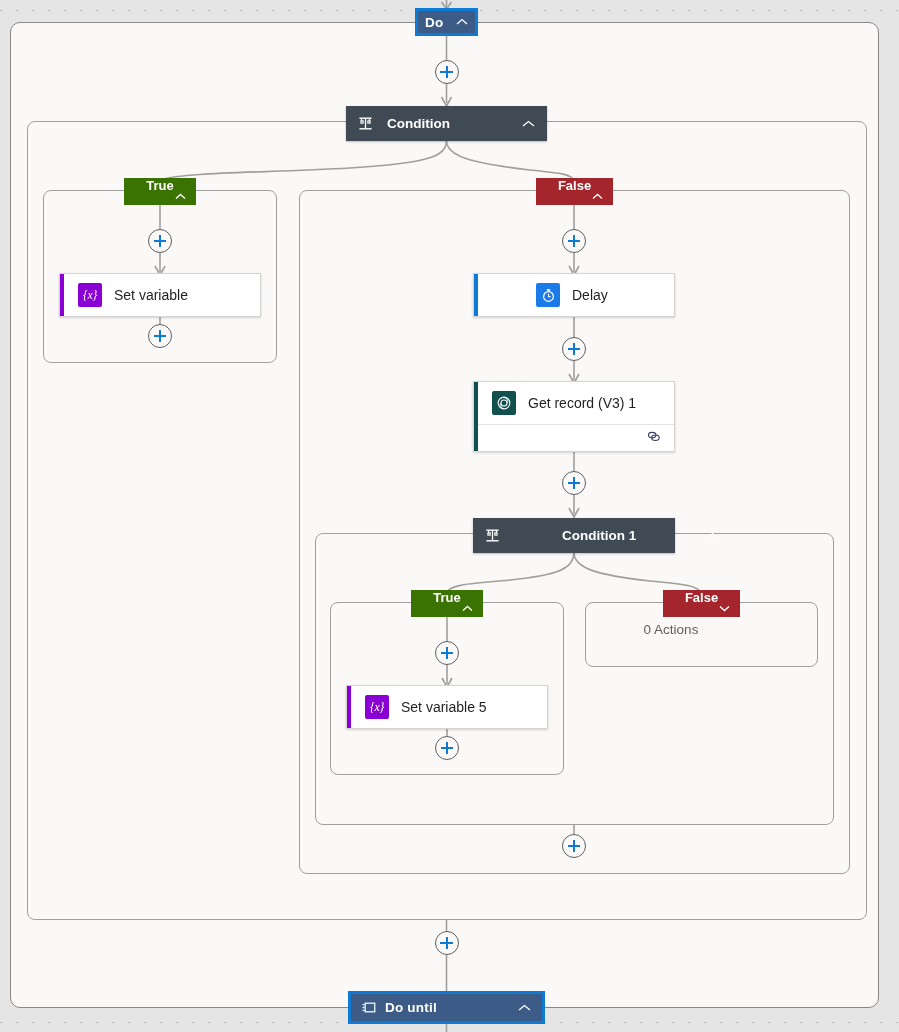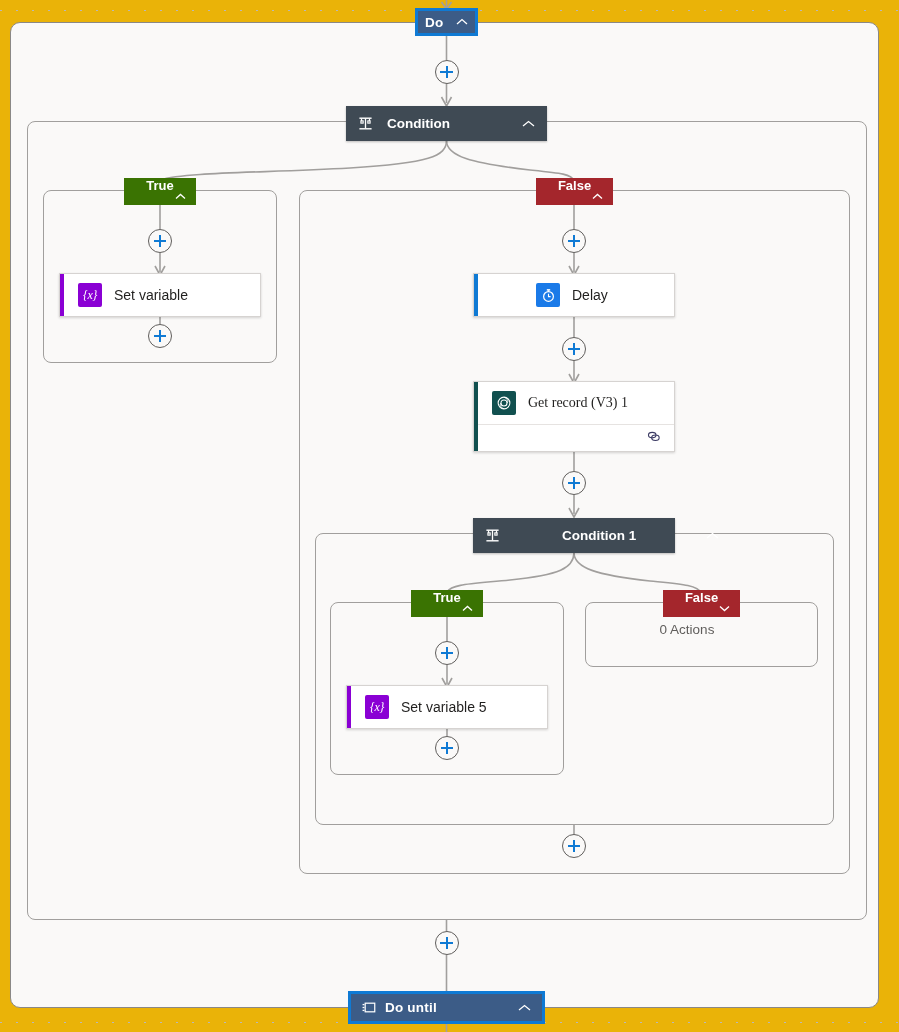--- a/index.html
+++ b/index.html
@@ -5,21 +5,21 @@
   * { box-sizing: border-box; }
   html, body {
     margin: 0; padding: 0;
     background: #ffffff;
     font-family: "Liberation Sans", sans-serif;
   }
   #canvas {
     position: relative;
     width: 899px;
     height: 1032px;
-    background: #eab308;
+    background: #e5e5e5;
     overflow: hidden;
   }
 
   
   .dot-rule {
     position: absolute;
     left: 0; width: 899px; height: 1px;
     background-image: repeating-linear-gradient(to right,
         #b9b9b9 0px, #b9b9b9 2px, rgba(0,0,0,0) 2px, rgba(0,0,0,0) 16px);
   }
@@ -289,21 +289,21 @@
           <rect x="7.3" y="2.4" width="1.4" height="1.6" fill="#ffffff"></rect>
           <path d="M8 6.2 L8 9.2 L10.2 9.2" stroke="#ffffff" stroke-width="1.2" fill="none"></path>
         </svg>
       </span>
       <span class="title">Delay</span>
     </div>
   </div>
 
   <div class="card" style="left:473px; top:381px; width:202px; height:71px;">
     <span class="stripe" style="background:#11504f;"></span>
-    <div class="row" style="height:43px;font-family:Liberation Serif, serif;">
+    <div class="row" style="height:43px;">
       <span class="badge" style="background:#11504f;">
         <svg width="16" height="16" viewBox="0 0 18 18">
           <circle cx="9" cy="9" r="6.6" fill="none" stroke="#ffffff" stroke-width="1.2"></circle>
           <circle cx="9" cy="9" r="3.4" fill="none" stroke="#ffffff" stroke-width="1.2"></circle>
           <path d="M9 2.5 C 13 4, 14.5 7, 12.4 9" stroke="#ffffff" stroke-width="1.1" fill="none"></path>
           <path d="M9 15.5 C 5 14, 3.5 11, 5.6 9" stroke="#ffffff" stroke-width="1.1" fill="none"></path>
         </svg>
       </span>
       <span class="title">Get record (V3) 1</span>
     </div>
@@ -348,21 +348,21 @@
 
   <div class="branch-chip f" style="left:663px; top:590px; width:77px; height:27px;">
     <span class="lbl">False</span>
     <span class="chev" style="padding-left:10px;">
       <svg width="11" height="7" viewBox="0 0 11 7">
           <path d="M1 1.6 L5.5 5.6 L10 1.6" stroke="#ffffff" stroke-width="1.3" fill="none"></path>
         </svg>
     </span>
   </div>
 
-  <div class="empty-txt" style="left:585px; top:622px; width:204px;">0 Actions</div>
+  <div class="empty-txt" style="left:569px; top:622px; width:204px;">0 Actions</div>
 
   <div class="card" style="left:346px; top:685px; width:202px; height:44px;">
     <span class="stripe" style="background:#8a00d4;"></span>
     <div class="row">
       <span class="badge" style="background:#8a00d4;">
         <span class="vbadge-txt">{x}</span>
       </span>
       <span class="title">Set variable 5</span>
     </div>
   </div>

